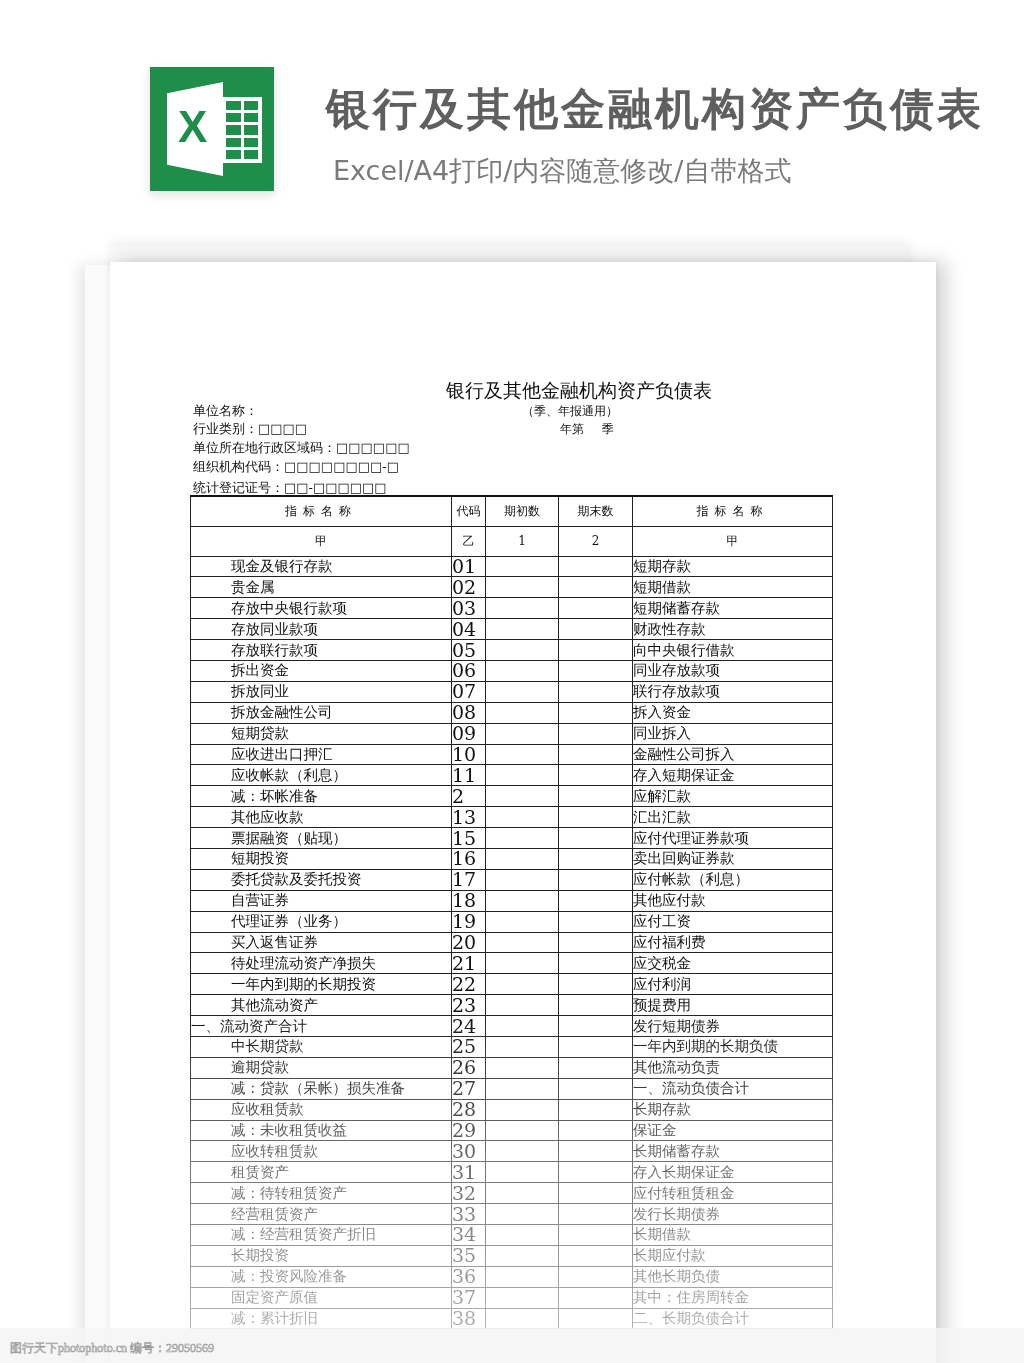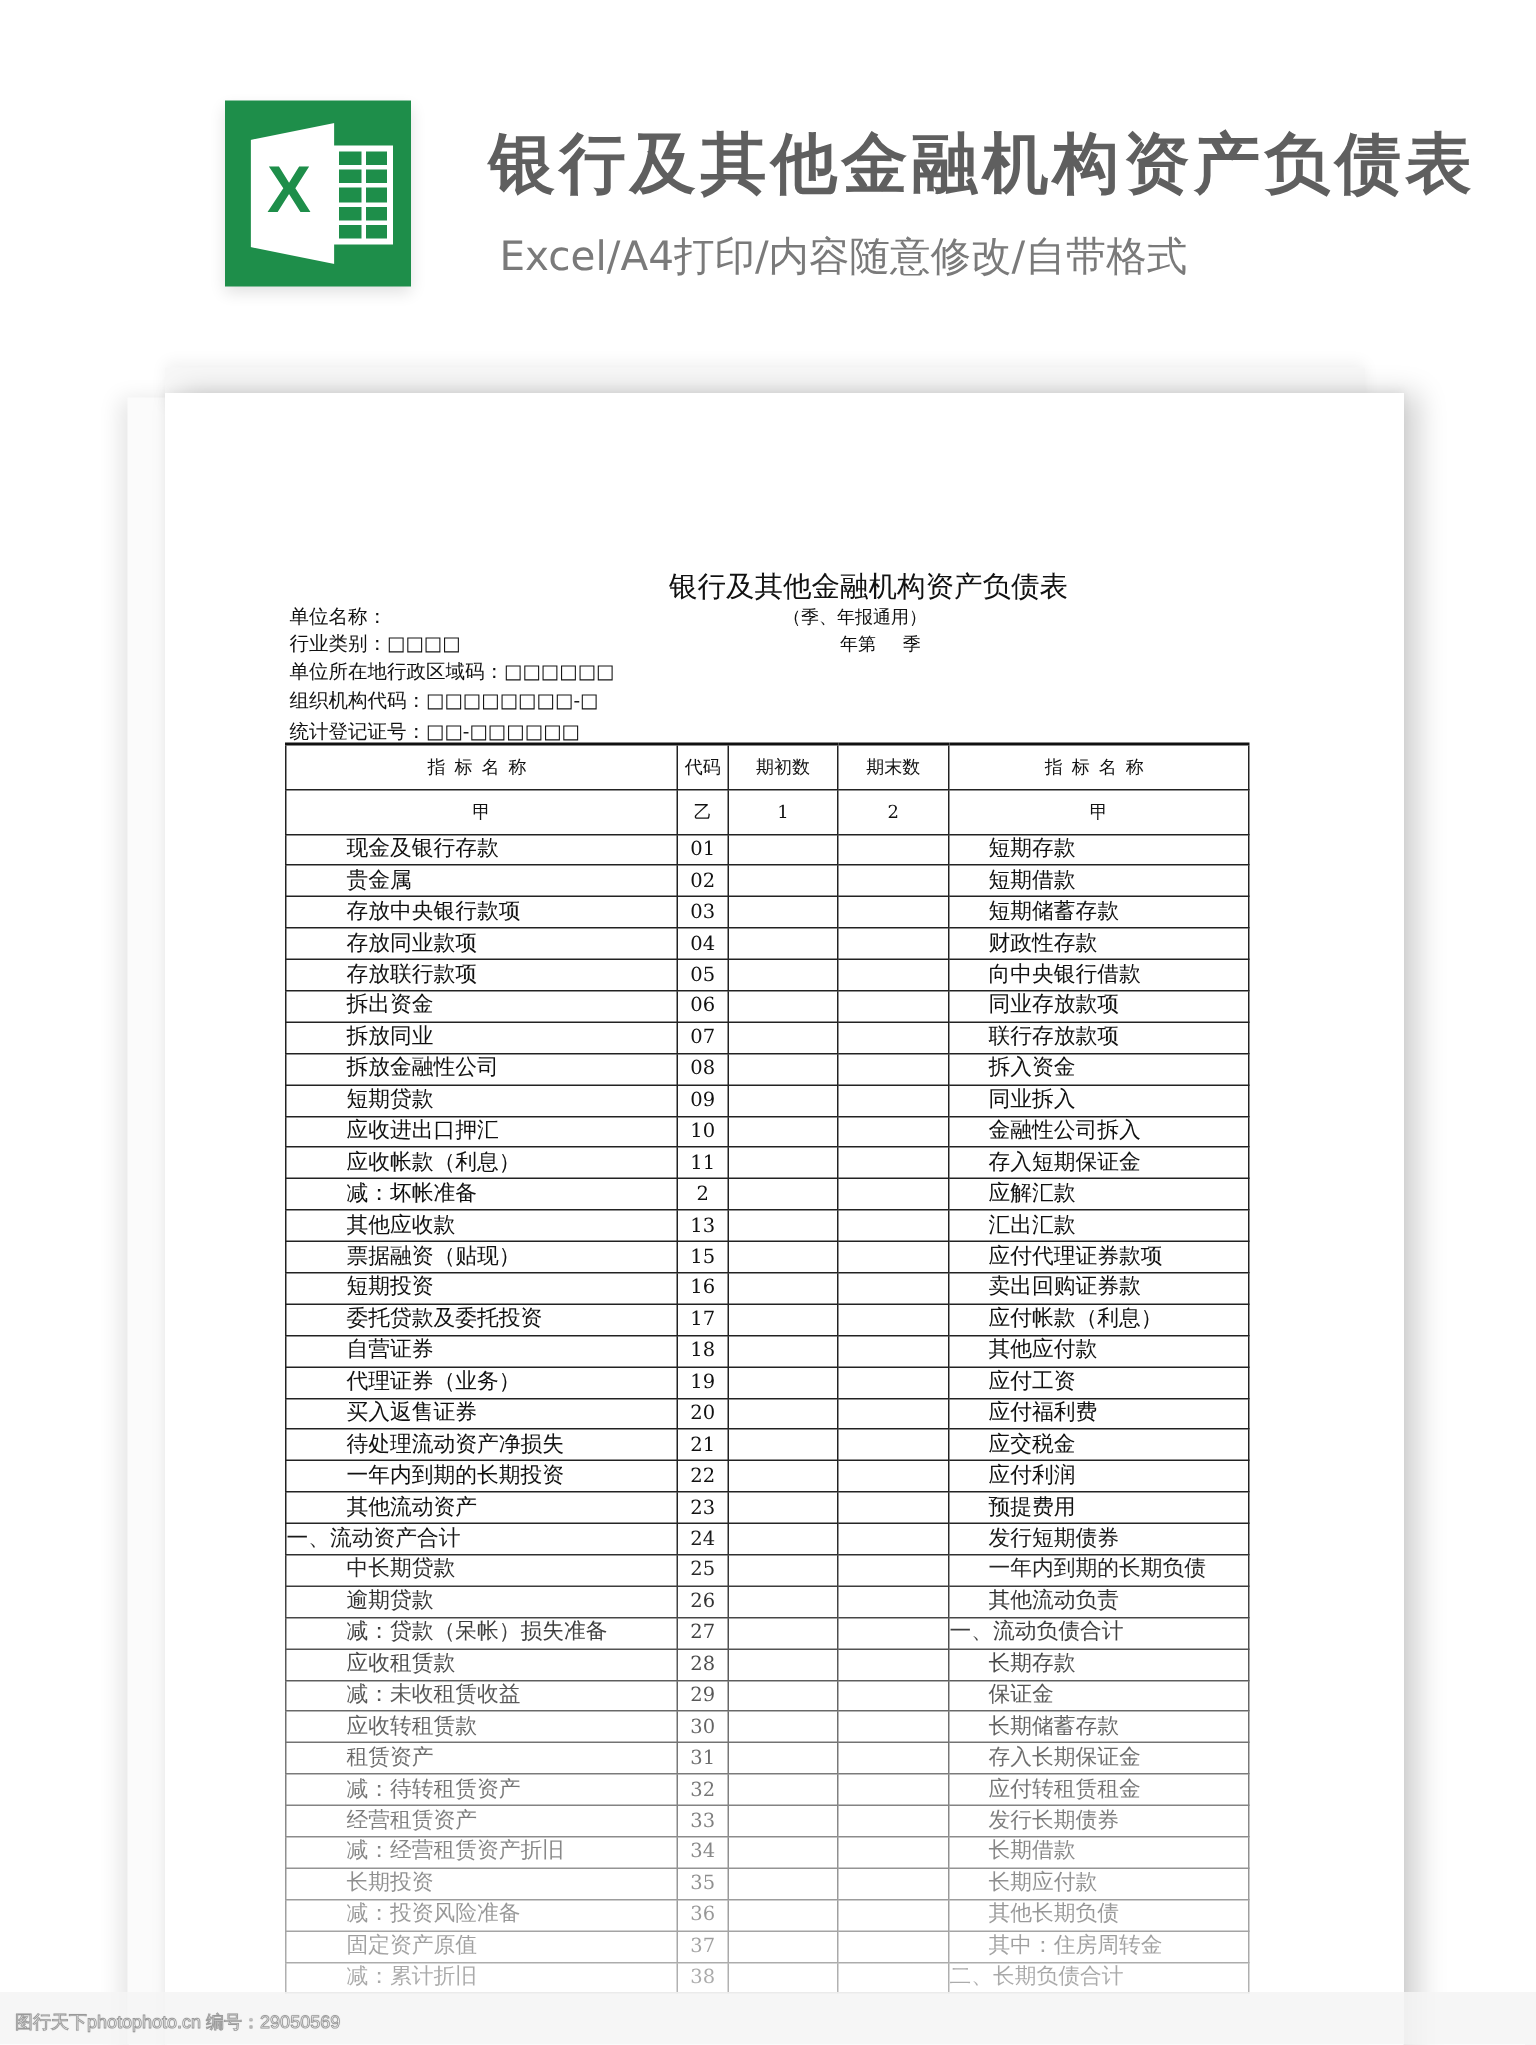--- a/index.html
+++ b/index.html
@@ -27,30 +27,30 @@
   .sheet-sub { position: absolute; left: 522px; top: 403px; font-size: 12px; white-space: nowrap; }
   .sheet-period { position: absolute; left: 560px; top: 421px; font-size: 12px; white-space: nowrap; word-spacing: 14px; }
   .meta { position: absolute; left: 193px; font-size: 13px; white-space: nowrap; }
 
   table.bs { position: absolute; left: 190px; top: 495px; border-collapse: collapse; table-layout: fixed; width: 642px; }
   table.bs td { border: 1px solid #222; height: 20.9px; font-size: 14.5px; padding: 0; white-space: nowrap; overflow: hidden; line-height: 19px; }
   table.bs tr.hdr td { height: 30px; font-size: 12px; line-height: 14px; text-align: center; border-width: 1px; }
   table.bs tr.hdr td.c1, table.bs tr.hdr td.c5 { letter-spacing: 6px; }
   table.bs td.name { padding-left: 40px; }
   table.bs td.name.total { padding-left: 0; }
-  table.bs td.code { text-align: center; font-size: 13px; }
-  table.bs td.rname { padding-left: 26px; }
+  table.bs td.code { font-size: 19px; }
+  table.bs td.rname { }
   table.bs td.rname.total { padding-left: 0; }
   table.bs tr.top-border td { border-top: 2px solid #111; }
 
   
   .fade { position: absolute; left: 110px; top: 1010px; width: 826px; height: 353px; background: linear-gradient(to bottom, rgba(255,255,255,0) 0%, rgba(255,255,255,0.35) 40%, rgba(255,255,255,0.72) 100%); pointer-events: none; }
   .bottom-band { position: absolute; left: 0; top: 1328px; width: 1024px; height: 35px; background: rgba(245,245,245,0.85); }
 
-  .watermark { position: absolute; left: 10px; top: 1340px; font-size: 12px; color: #fff; -webkit-text-stroke: 0.6px #999; text-shadow: 0 0 1px #bbb; white-space: nowrap; font-family: Liberation Sans, sans-serif; }
+  .watermark { position: absolute; left: 10px; top: 1340px; font-size: 12px; color: #fff; -webkit-text-stroke: 0.6px #999; text-shadow: 0 0 1px #bbb; white-space: nowrap; font-family: Liberation Serif, serif; }
 </style>
 </head>
 <body>
 
 <div class="excel-logo">
   <div class="page"></div>
   <div class="x">X</div>
   <div class="grid">
     <span></span>
       <span></span>

